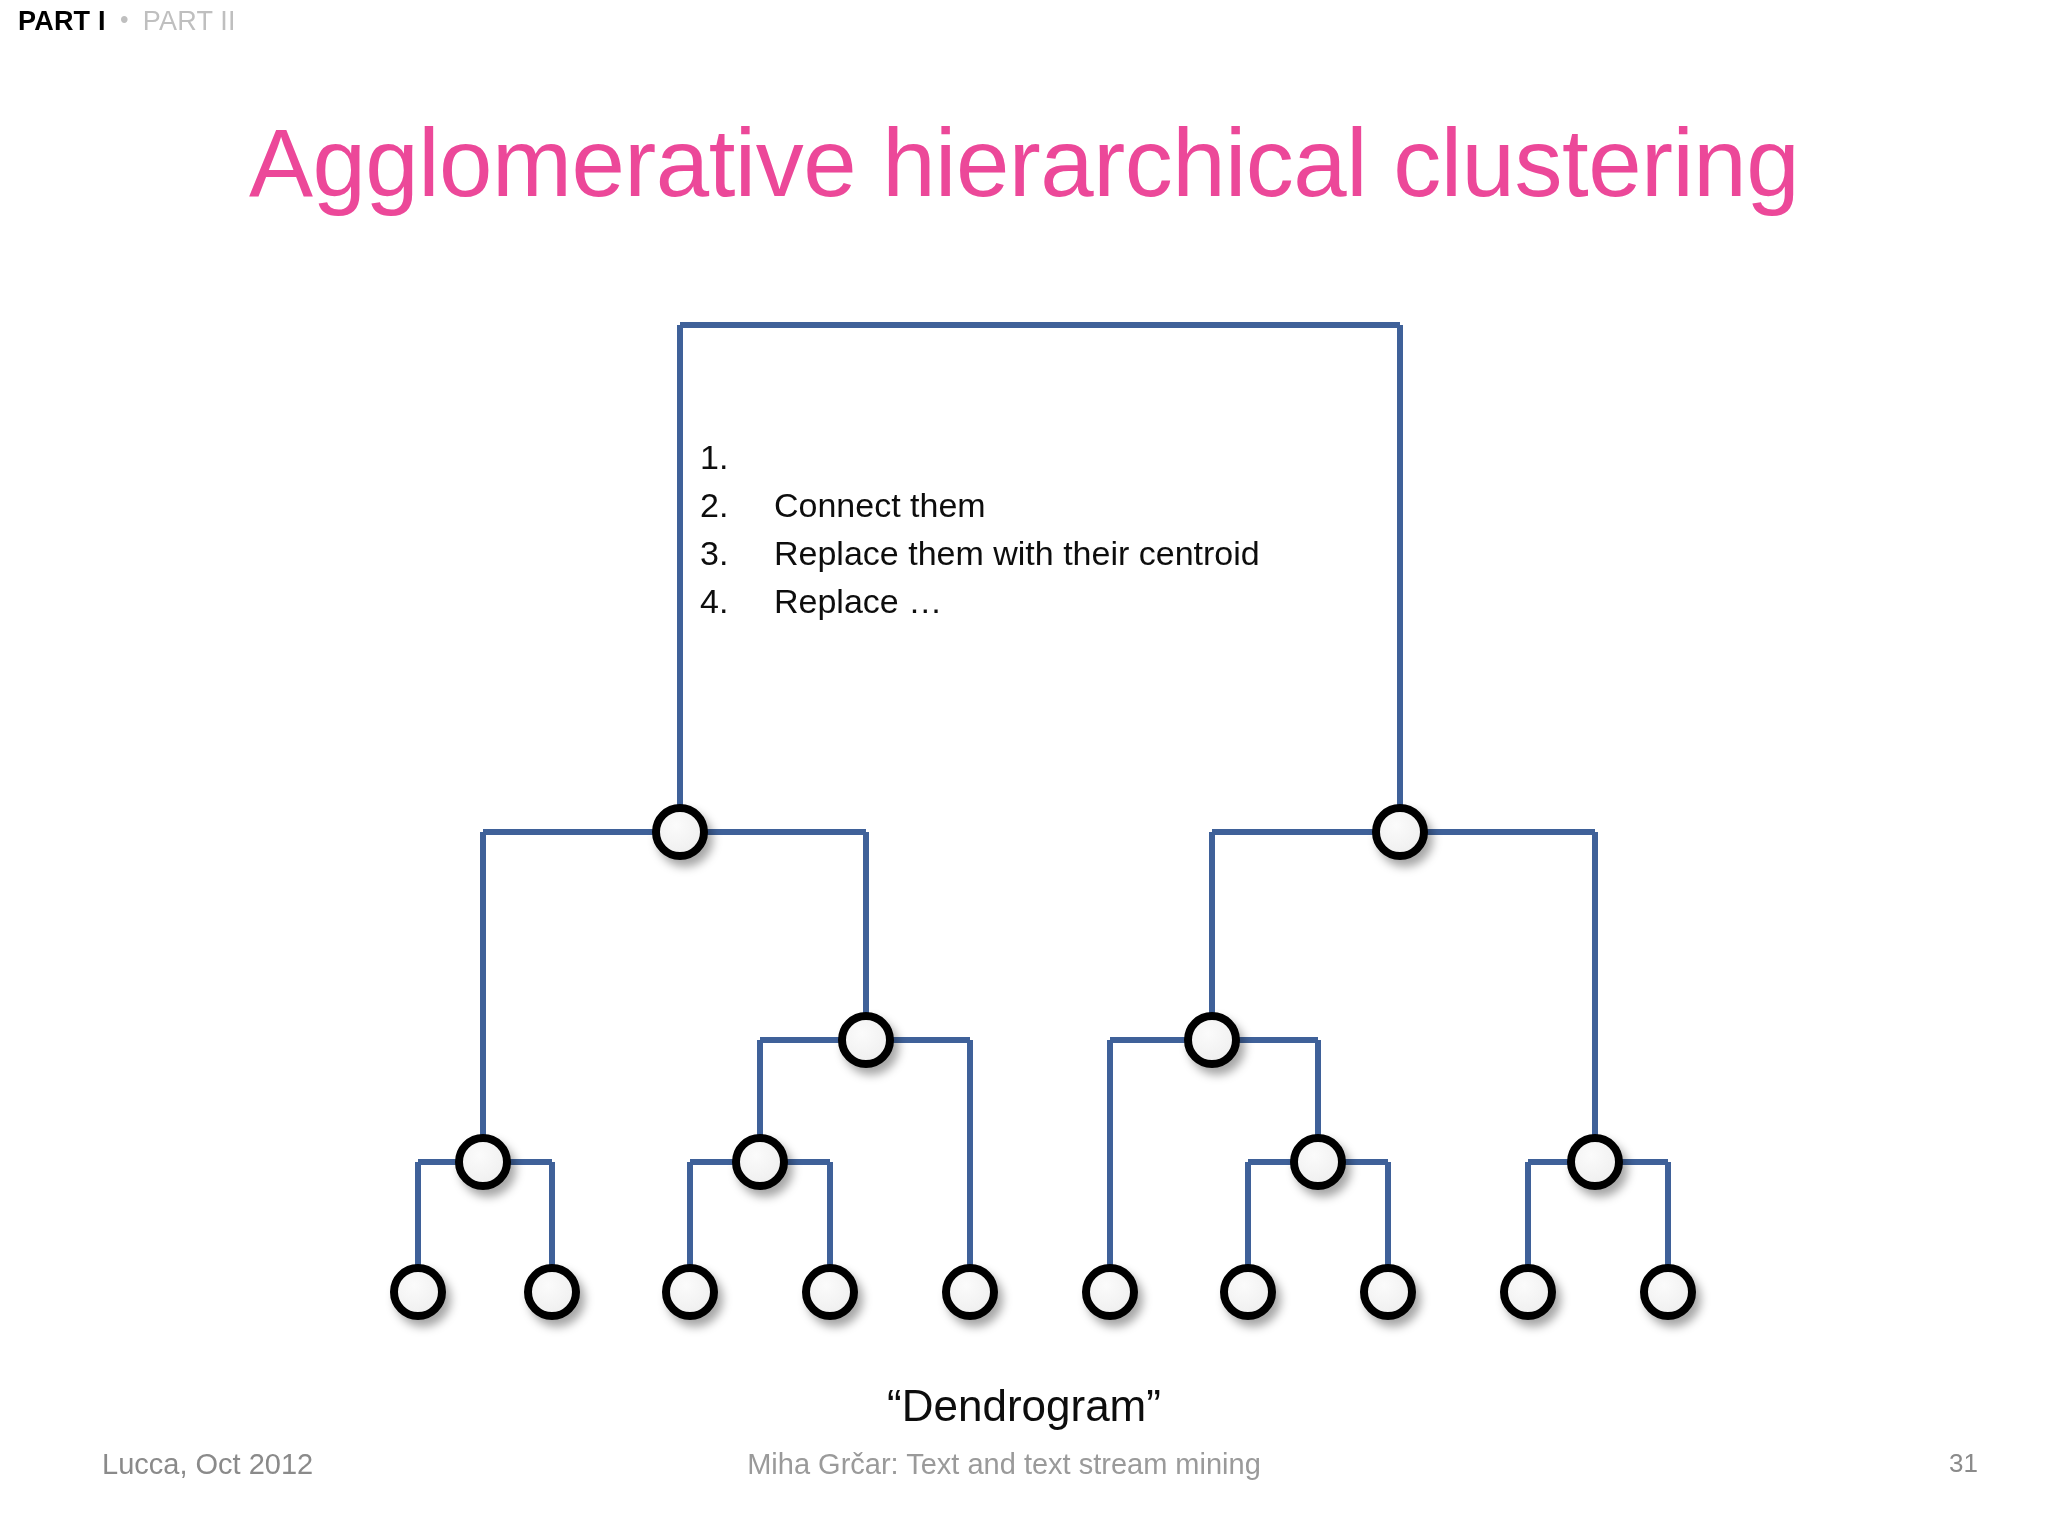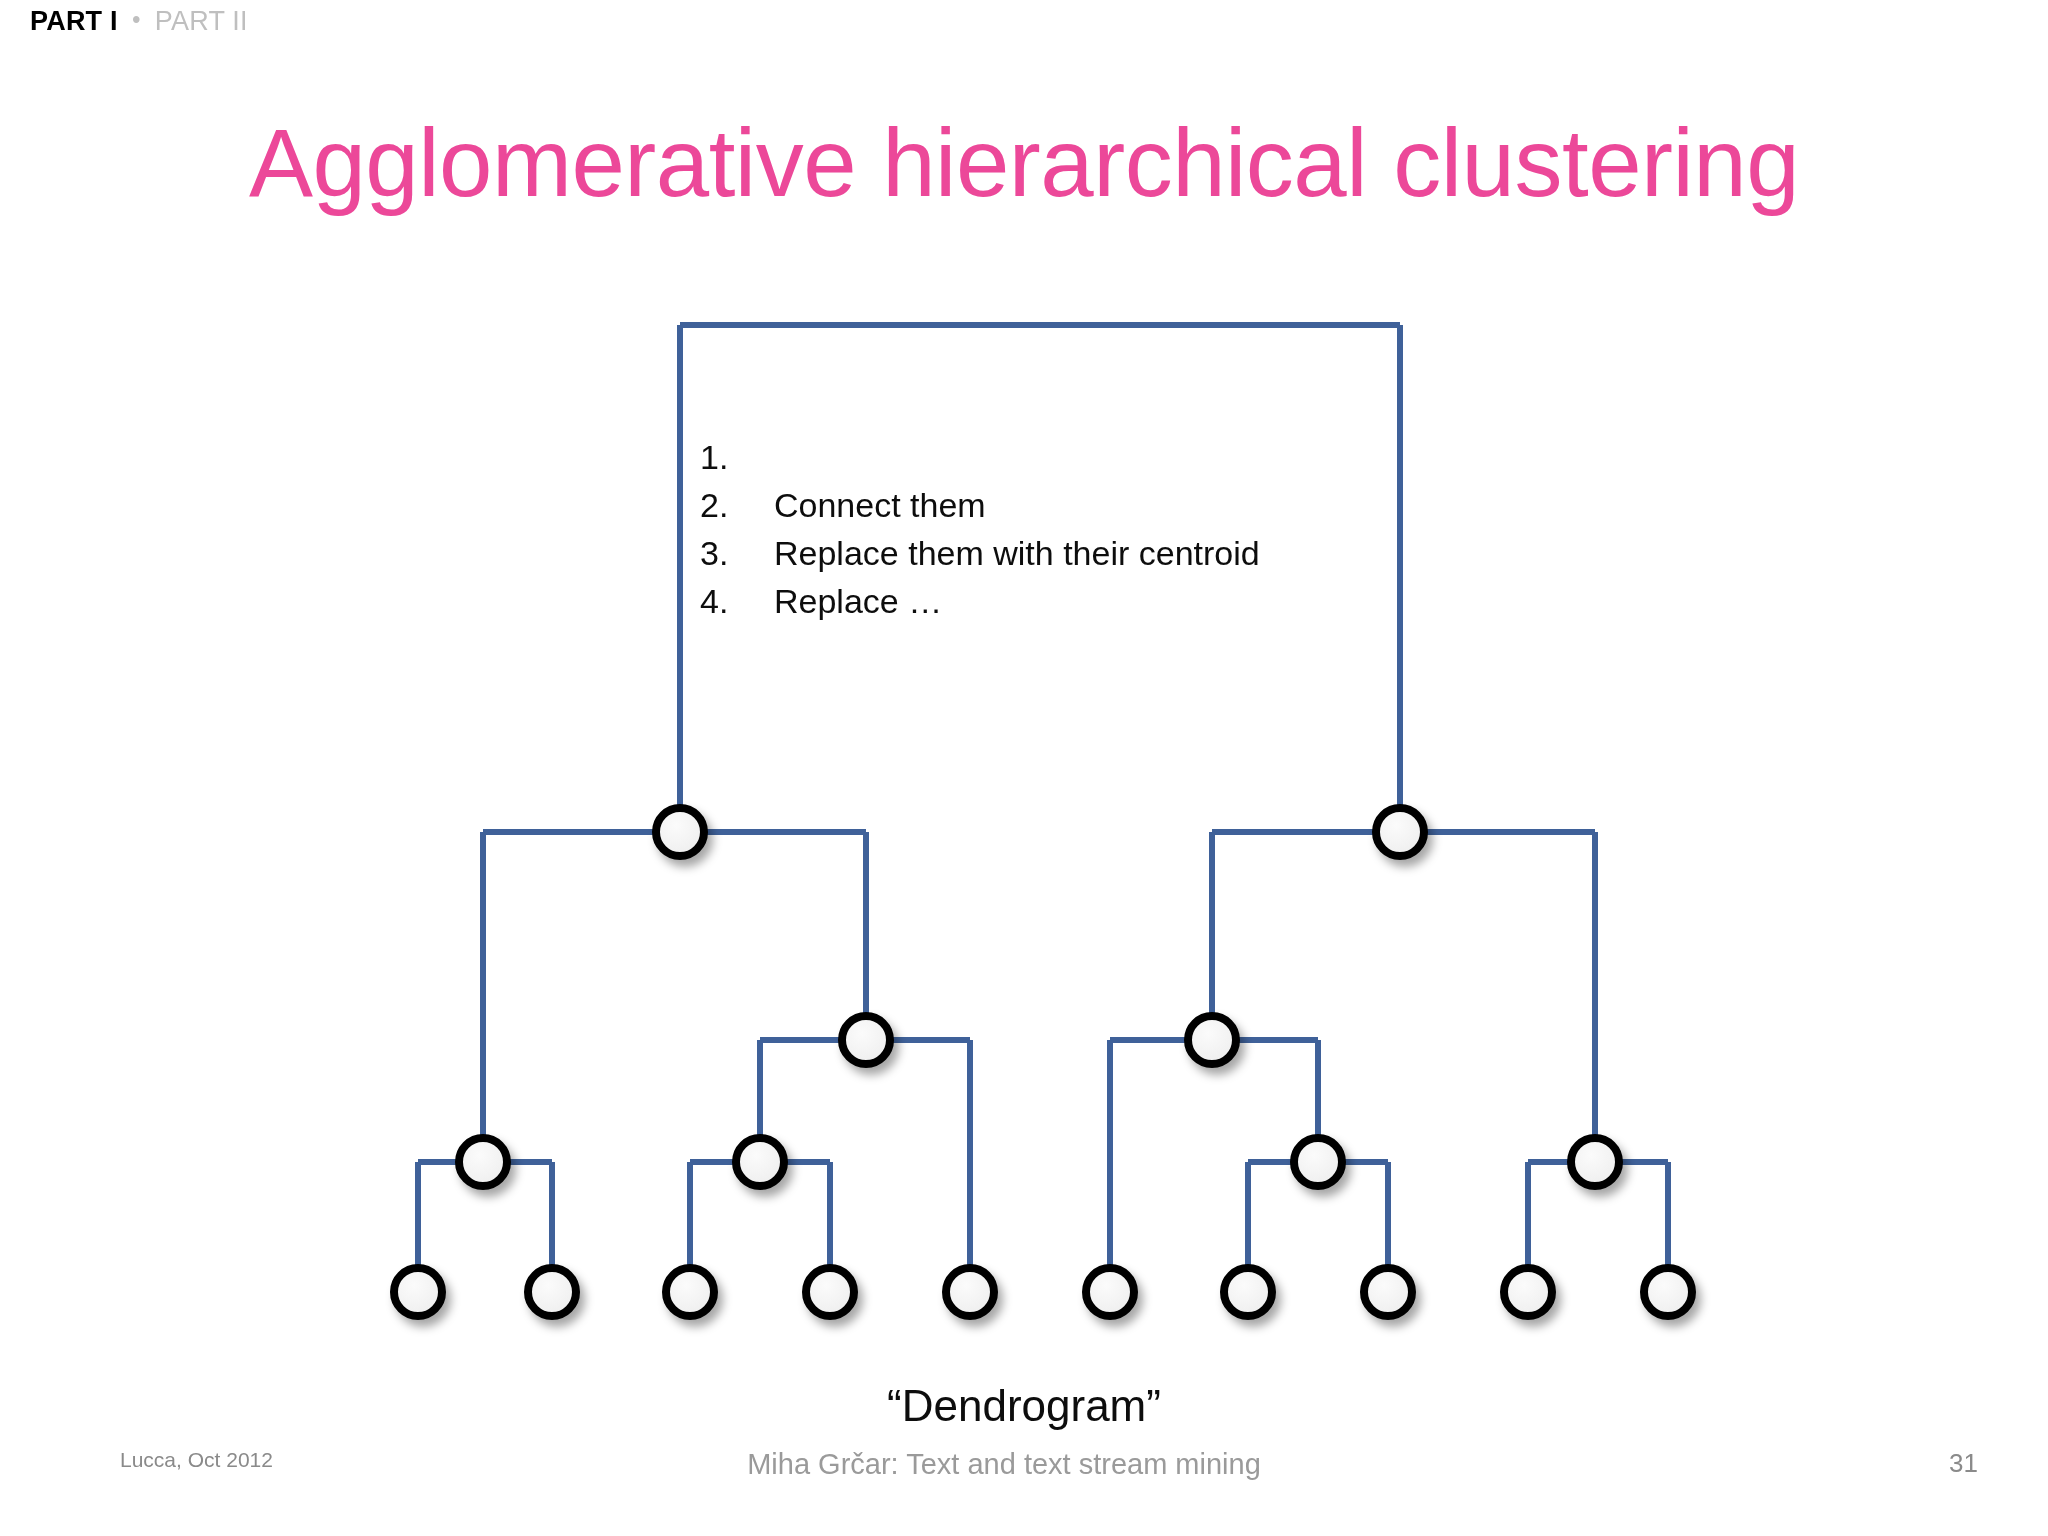--- a/index.html
+++ b/index.html
@@ -12,21 +12,21 @@
     height: 1536px;
     position: relative;
     overflow: hidden;
     font-family: "Liberation Sans", sans-serif;
     -webkit-font-smoothing: antialiased;
   }
 
   
   .crumbs {
     position: absolute;
-    left: 30px;
+    left: 18px;
     top: 8px;
     width: 1200px;
   }
   .crumb-row {
     white-space: nowrap;
     line-height: 1.0;
   }
   .crumb-row.row1 { font-size: 27px; margin-bottom: 18px; }
   .crumb-row.row2 { font-size: 27px; }
   .crumb {
@@ -100,23 +100,23 @@
     text-align: center;
     font-size: 44px;
     color: #0d0d0d;
     font-weight: 400;
     margin-top: 36px;
   }
 
   
   .footer-left {
     position: absolute;
-    left: 120px;
+    left: 102px;
     top: 1448px;
-    font-size: 21px;
+    font-size: 29px;
     color: #8a8a8a;
   }
   .footer-center {
     position: absolute;
     left: 0;
     top: 1448px;
     width: 2008px;
     text-align: center;
     font-size: 29px;
     color: #9a9a9a;

